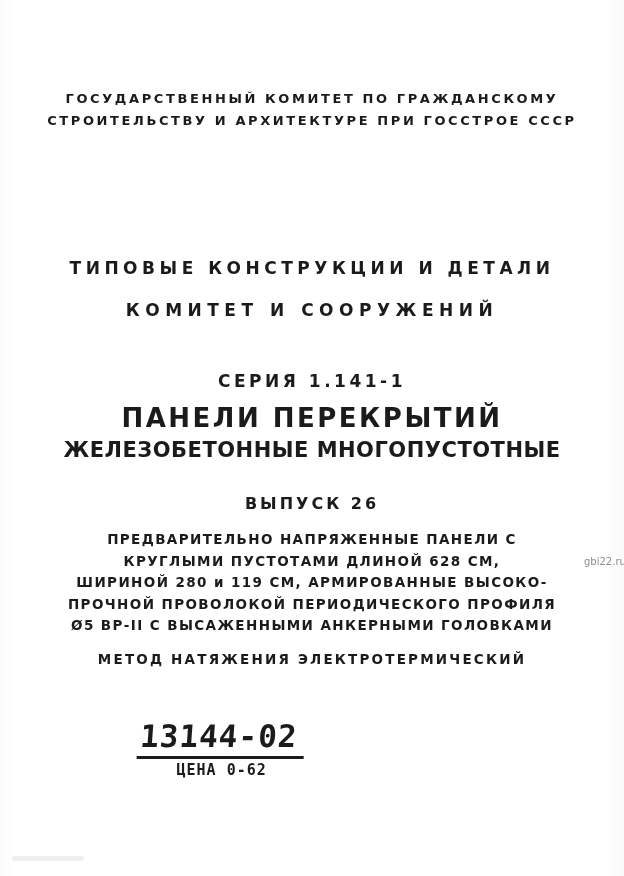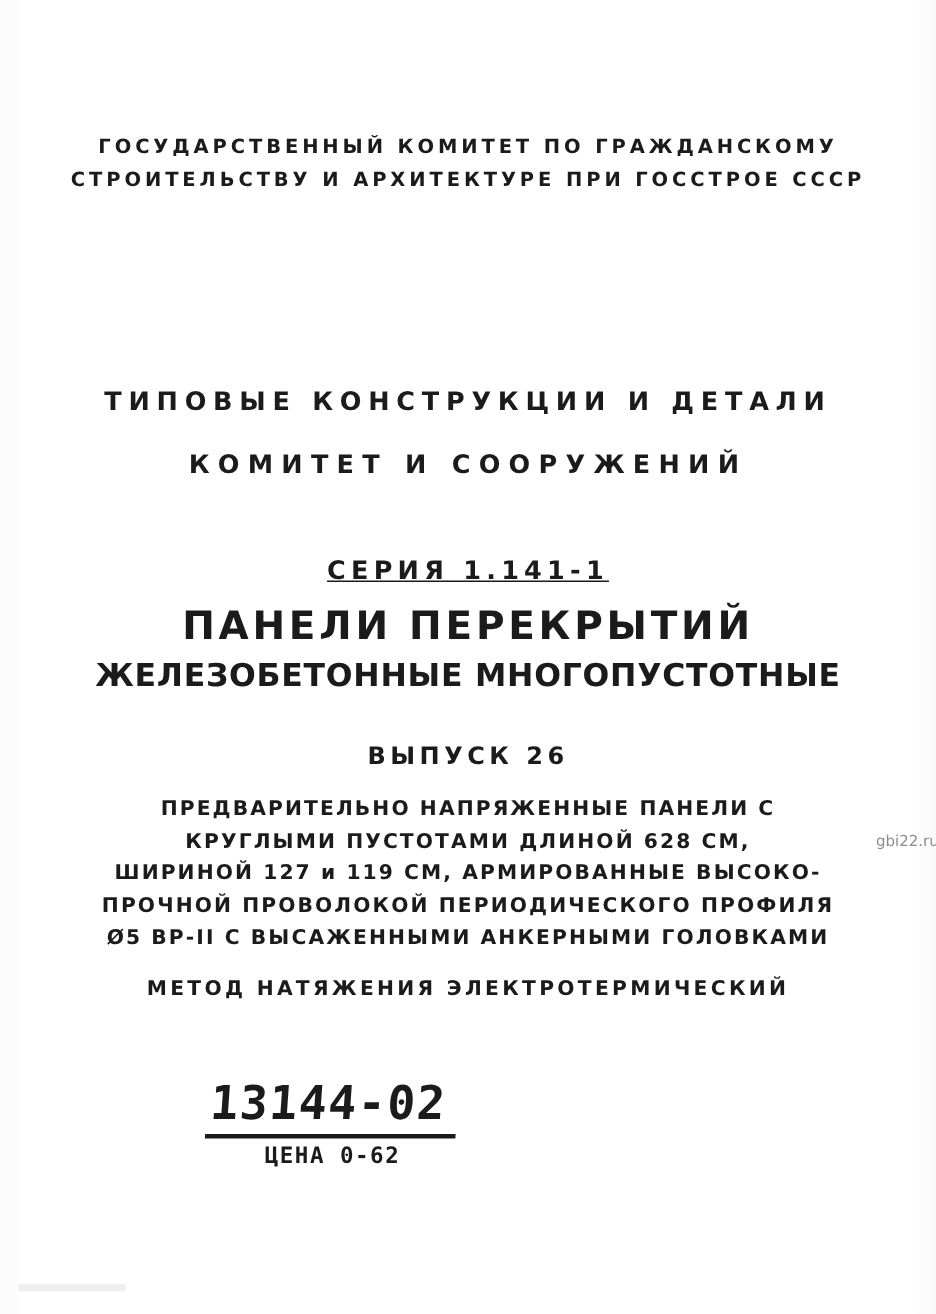--- a/index.html
+++ b/index.html
@@ -24,21 +24,21 @@
     font-weight: bold;
     white-space: nowrap;
   }
   
   .org-line { font-size: 13px; letter-spacing: 2.6px; line-height: 22px; }
   .org { top: 88px; }
   
   .series-title-1 { top: 258px; font-size: 17px; letter-spacing: 4.5px; }
   .series-title-2 { top: 300px; font-size: 17px; letter-spacing: 5.5px; }
   
-  .series-num { top: 371px; font-size: 17px; letter-spacing: 3.5px; text-decoration: underline; }
+  .series-num { top: 371px; font-size: 17px; letter-spacing: 3.5px; }
   
   .main-title-1 { top: 403px; font-size: 26px; letter-spacing: 2.5px; }
   .main-title-2 { top: 438px; font-size: 21px; letter-spacing: 0.5px; }
   
   .issue { top: 494px; font-size: 16px; letter-spacing: 3px; }
   
   .desc { top: 529px; font-size: 13.5px; letter-spacing: 1.4px; line-height: 21.5px; }
   .desc div { white-space: nowrap; }
   
   .method { top: 651px; font-size: 13.5px; letter-spacing: 2.2px; }
@@ -101,21 +101,21 @@
   <div class="block series-num">СЕРИЯ 1.141-1</div>
 
   <div class="block main-title-1">ПАНЕЛИ ПЕРЕКРЫТИЙ</div>
   <div class="block main-title-2">ЖЕЛЕЗОБЕТОННЫЕ МНОГОПУСТОТНЫЕ</div>
 
   <div class="block issue">ВЫПУСК 26</div>
 
   <div class="block desc">
     <div>ПРЕДВАРИТЕЛЬНО НАПРЯЖЕННЫЕ ПАНЕЛИ С</div>
     <div>КРУГЛЫМИ ПУСТОТАМИ ДЛИНОЙ 628 СМ,</div>
-    <div>ШИРИНОЙ 127 и 119 СМ, АРМИРОВАННЫЕ ВЫСОКО-</div>
+    <div>ШИРИНОЙ 280 и 119 СМ, АРМИРОВАННЫЕ ВЫСОКО-</div>
     <div>ПРОЧНОЙ ПРОВОЛОКОЙ ПЕРИОДИЧЕСКОГО ПРОФИЛЯ</div>
     <div>Ø5 ВР-II С ВЫСАЖЕННЫМИ АНКЕРНЫМИ ГОЛОВКАМИ</div>
   </div>
 
   <div class="block method">МЕТОД НАТЯЖЕНИЯ ЭЛЕКТРОТЕРМИЧЕСКИЙ</div>
 
   <div class="stamp">
     <div class="stamp-code">13144-02</div>
     <div class="stamp-price">ЦЕНА 0-62</div>
   </div>

